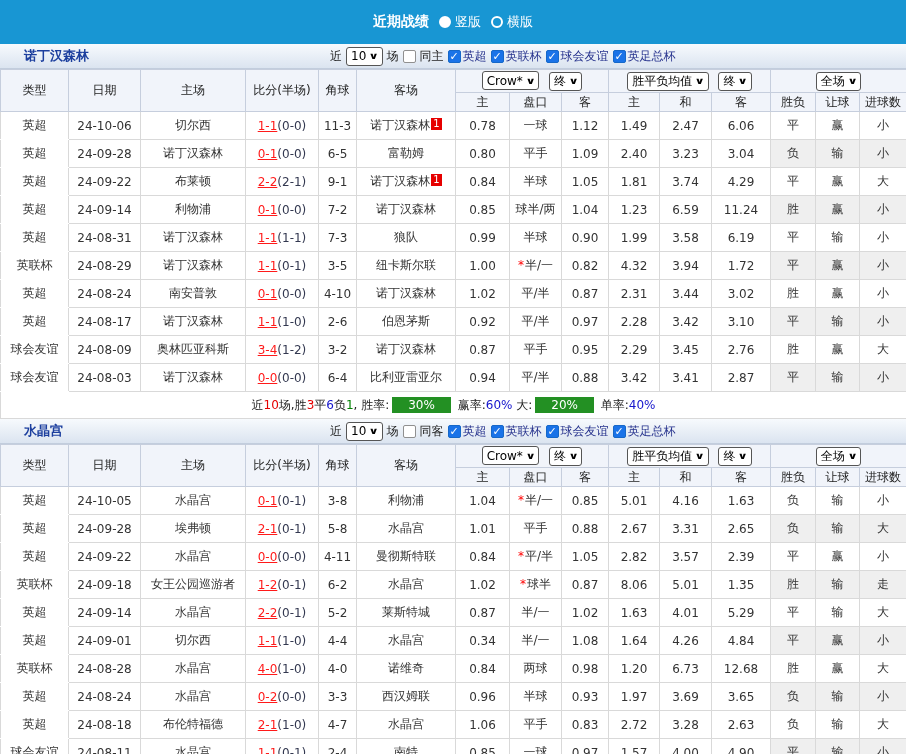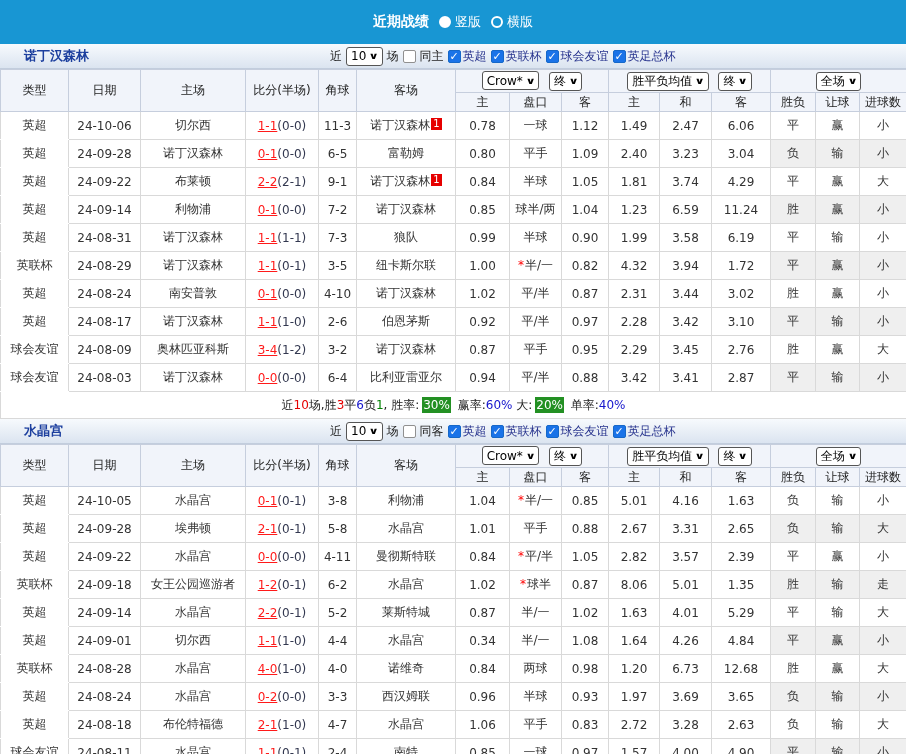--- a/index.html
+++ b/index.html
@@ -57,21 +57,21 @@
   .avg  { background:#eaf4fb;border-radius:8px; }
   .avg-side { color:#26364d; }
   .avg-mid  { color:#4a6fae; }
   tbody tr:nth-child(even) .res { background:#efefef; }
 
   .t-red   { color:#e60000; }
   .t-blue  { color:#1414cc; }
   .t-green { color:#008000; }
 
   .summary { height:27px; border:1px solid #d9d9d9; text-align:center; color:#222; font-size:12px; background:#fff; }
-  .pct-badge { background:#239023; color:#fff; padding:1px 1px; margin:0 3px; }
+  .pct-badge { background:#239023; color:#fff; padding:1px 16px; margin:0 3px; }
 </style>
 </head>
 <body>
 
 <div class="page">
 
   <div class="topbar">
     <span class="title">近期战绩</span>
     <span class="radio-opt">
       <span class="radio on"></span>

